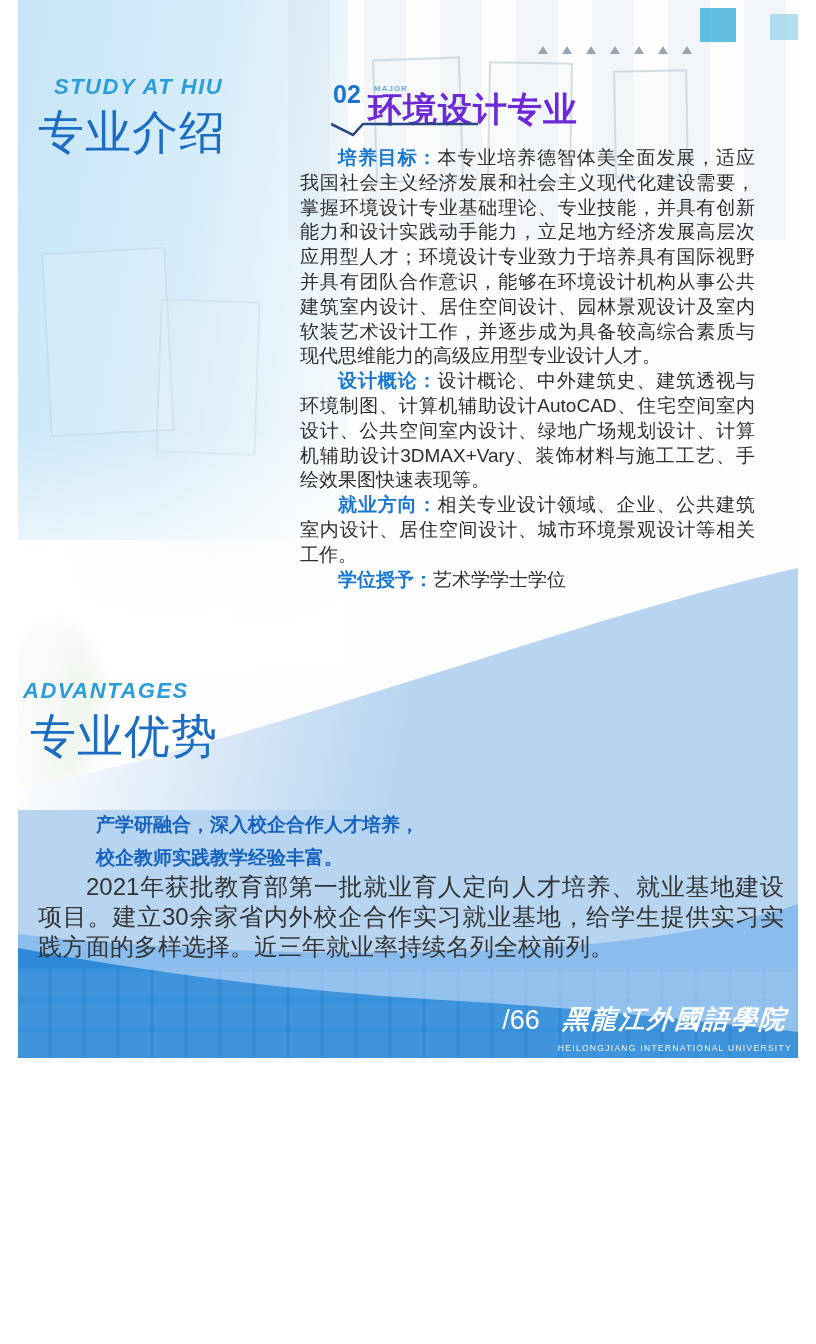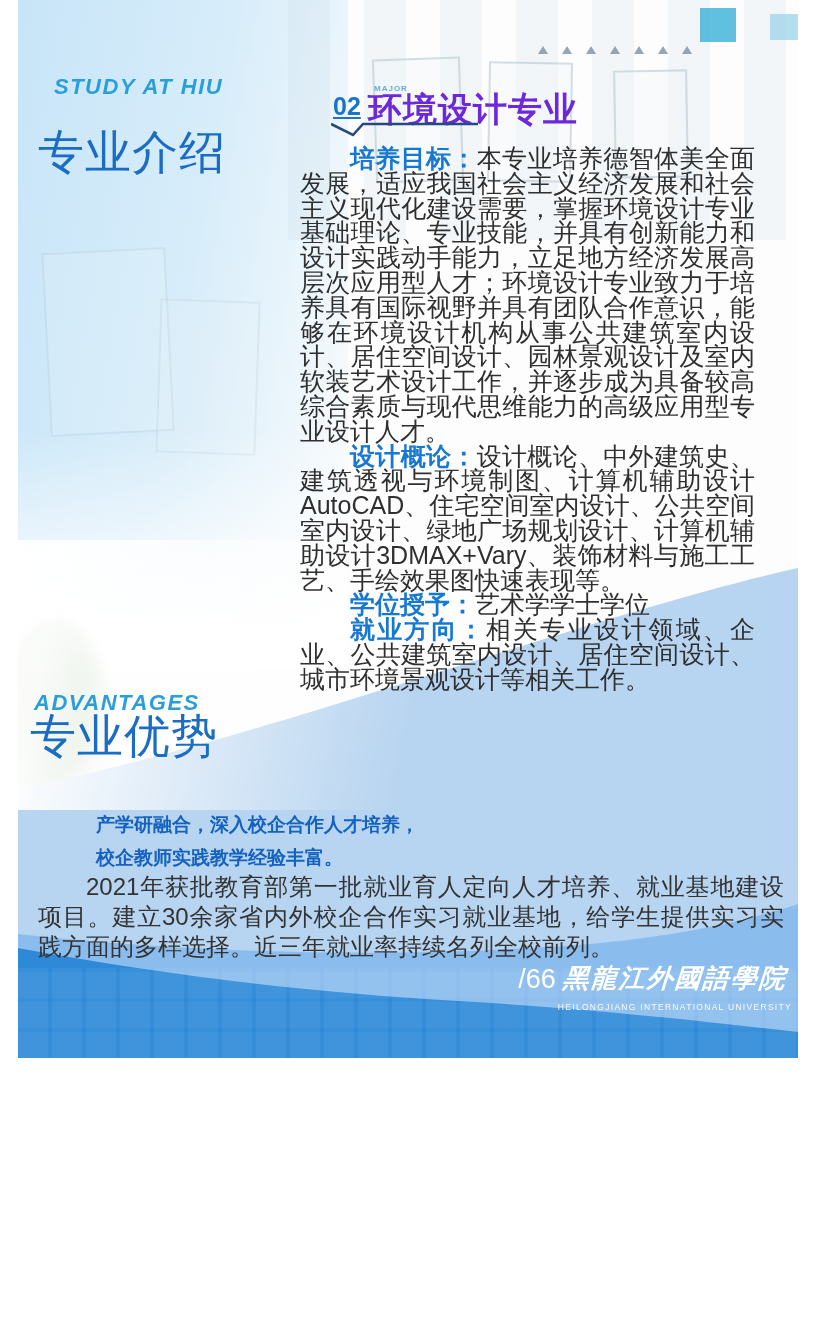--- a/index.html
+++ b/index.html
@@ -36,42 +36,42 @@
   .grid-pattern{position:absolute;left:0;top:968px;width:780px;height:90px;opacity:.5;
     background-image:
       repeating-linear-gradient(90deg,rgba(255,255,255,.10) 0 30px,rgba(255,255,255,0) 30px 34px),
       repeating-linear-gradient(0deg,rgba(255,255,255,.08) 0 26px,rgba(255,255,255,0) 26px 30px);}
 
   
   .eyebrow{position:absolute;font-style:italic;font-weight:bold;font-size:22px;letter-spacing:1.5px;
     color:#2b9ed9;}
   .big-title{position:absolute;font-size:46px;color:#1a6dc2;letter-spacing:1px;}
   .eyebrow1{left:36px;top:74px;}
-  .title1{left:20px;top:102px;margin-top:20px;}
-  .eyebrow2{left:16px;top:678px;margin-top:12px;}
+  .title1{left:20px;top:102px;}
+  .eyebrow2{left:5px;top:678px;}
   .title2{left:12px;top:706px;}
 
   .major-label{position:absolute;left:319px;top:84px;font-size:8px;font-weight:bold;
     color:#66aadb;letter-spacing:1px;margin-left:37px;}
-  .major-num{position:absolute;left:315px;top:92px;font-size:25px;font-weight:bold;color:#1a74cc;text-decoration:underline;}
+  .major-num{position:absolute;left:315px;top:80px;font-size:25px;font-weight:bold;color:#1a74cc;}
   .major-title{position:absolute;left:350px;top:87px;font-size:34px;font-weight:bold;
     color:#6d28d9;letter-spacing:1px;}
   .major-underline{position:absolute;left:313px;top:121px;}
 
   .body-col{position:absolute;left:282px;top:146px;width:455px;}
-  .body-col p{margin:0;font-size:25px;line-height:24.8px;color:#2f2f2f;
+  .body-col p{margin:0;font-size:19px;line-height:24.8px;color:#2f2f2f;
     text-indent:2em;text-align:justify;}
   .sec-label{color:#1778d2;font-weight:bold;}
 
   .headline{position:absolute;left:78px;top:808px;font-size:19px;font-weight:bold;
     color:#1462be;line-height:33px;}
   .adv-body{position:absolute;left:20px;top:872px;width:746px;font-size:24px;color:#333333;
     line-height:30px;text-indent:2em;text-align:justify;}
 
-  .footer{position:absolute;right:6px;top:962px;display:flex;align-items:flex-start;gap:2px;color:#ffffff;}
+  .footer{position:absolute;right:6px;top:1003px;display:flex;align-items:flex-start;gap:18px;color:#ffffff;}
   .page-num{font-size:27px;line-height:34px;}
   .logo-block{display:flex;flex-direction:column;align-items:center;}
   .logo-cn{font-size:26px;font-weight:bold;font-style:italic;line-height:32px;letter-spacing:2px;
     transform:skewX(-4deg);}
   .logo-en{font-size:8.5px;letter-spacing:1.3px;color:rgba(255,255,255,.92);margin-top:8px;}
 </style>
 </head>
 <body>
 
 <div class="page">
@@ -112,22 +112,22 @@
     <div class="major-label">MAJOR</div>
     <div class="major-num">02</div>
     <div class="major-title">环境设计专业</div>
     <svg class="major-underline" width="150" height="18" viewBox="0 0 150 18">
       <polyline points="0,3 22,14 32,3 147,3" fill="none" stroke="#27497f" stroke-width="2.6"></polyline>
     </svg>
 
     <div class="body-col">
       <p><span class="sec-label">培养目标：</span><span>本专业培养德智体美全面发展，适应我国社会主义经济发展和社会主义现代化建设需要，掌握环境设计专业基础理论、专业技能，并具有创新能力和设计实践动手能力，立足地方经济发展高层次应用型人才；环境设计专业致力于培养具有国际视野并具有团队合作意识，能够在环境设计机构从事公共建筑室内设计、居住空间设计、园林景观设计及室内软装艺术设计工作，并逐步成为具备较高综合素质与现代思维能力的高级应用型专业设计人才。</span></p>
       <p><span class="sec-label">设计概论：</span><span>设计概论、中外建筑史、建筑透视与环境制图、计算机辅助设计AutoCAD、住宅空间室内设计、公共空间室内设计、绿地广场规划设计、计算机辅助设计3DMAX+Vary、装饰材料与施工工艺、手绘效果图快速表现等。</span></p>
+      <p><span class="sec-label">就业方向：</span><span>相关专业设计领域、企业、公共建筑室内设计、居住空间设计、城市环境景观设计等相关工作。</span></p>
       <p><span class="sec-label">学位授予：</span><span>艺术学学士学位</span></p>
-      <p><span class="sec-label">就业方向：</span><span>相关专业设计领域、企业、公共建筑室内设计、居住空间设计、城市环境景观设计等相关工作。</span></p>
     </div>
 
     <div class="eyebrow eyebrow2">ADVANTAGES</div>
     <div class="big-title title2">专业优势</div>
     <div class="headline">
       <div>产学研融合，深入校企合作人才培养，</div>
       <div>校企教师实践教学经验丰富。</div>
     </div>
     <div class="adv-body">2021年获批教育部第一批就业育人定向人才培养、就业基地建设项目。建立30余家省内外校企合作实习就业基地，给学生提供实习实践方面的多样选择。近三年就业率持续名列全校前列。</div>
 

